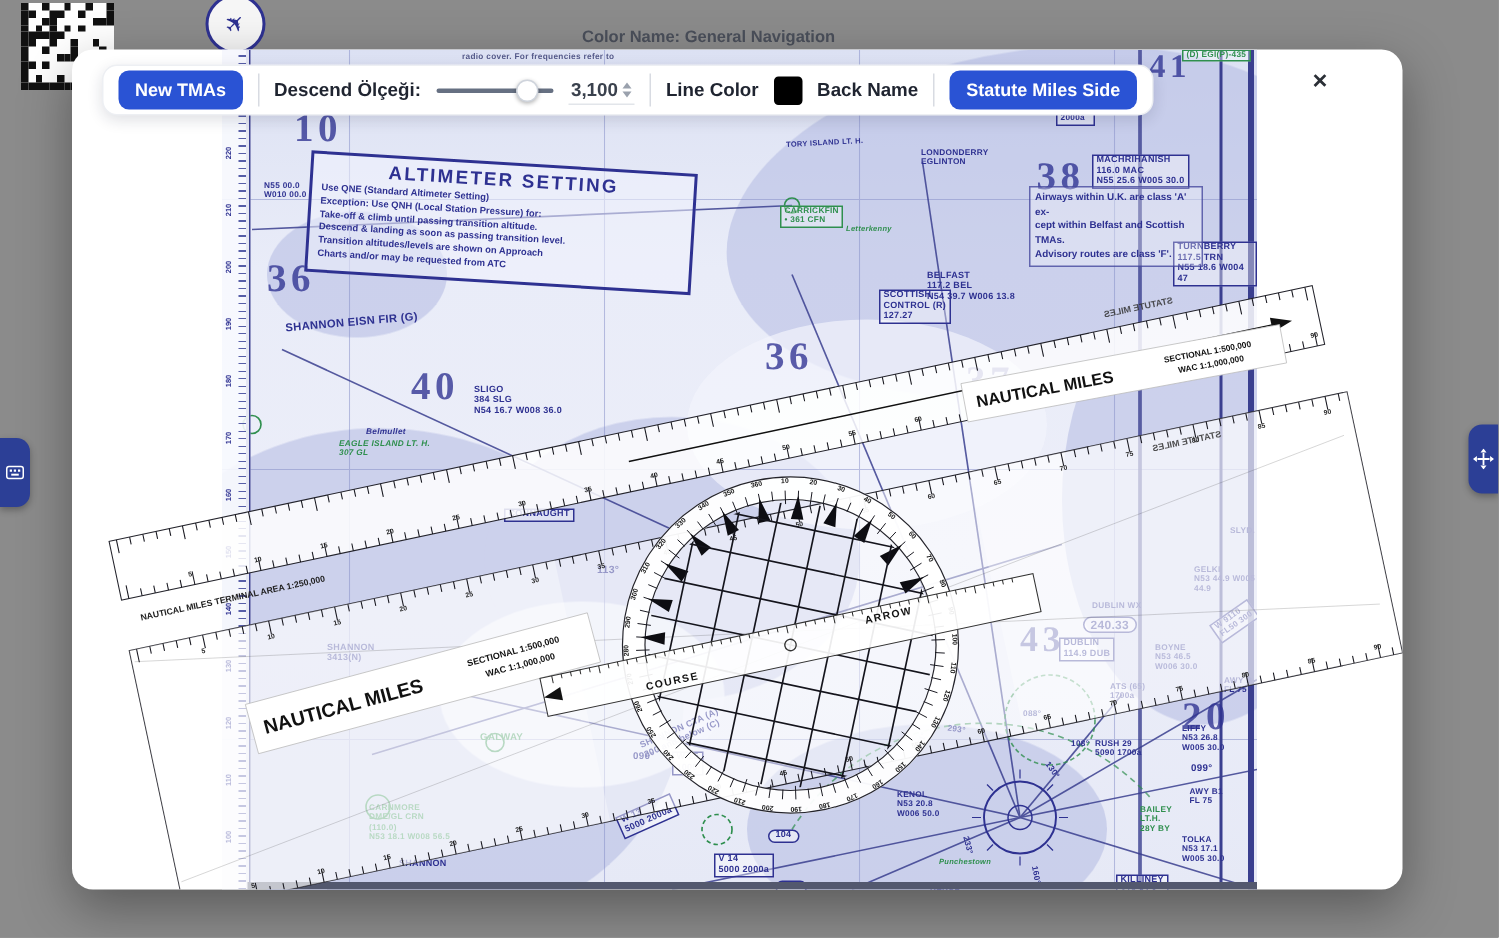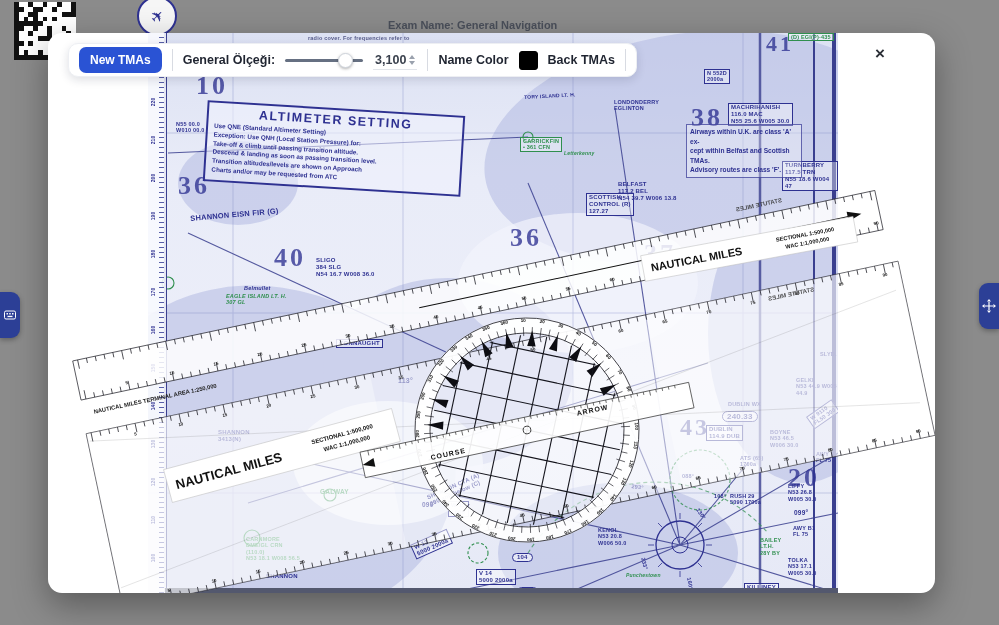--- a/index.html
+++ b/index.html
@@ -226,21 +226,21 @@
       <div class="b"></div>
       <div class="b"></div>
       <div class="b"></div>
       <div class="b"></div>
       <div class="b"></div>
       <div class="b"></div>
     </div>
   <div id="logo">
       <span>✈</span>
     </div>
-  <div id="exam-title">Exam Name: General Navigation</div>
+  <div id="exam-title">Color Name: General Navigation</div>
 
   <div id="handle-left" class="side-handle">
     <svg width="12" height="12" viewBox="0 0 12 12">
       <rect x="0.5" y="2" width="11" height="8" rx="1.5" fill="none" stroke="#fff" stroke-width="1"></rect>
       <rect x="2.5" y="4" width="1.5" height="1.5" fill="#fff"></rect>
         <rect x="5.2" y="4" width="1.5" height="1.5" fill="#fff"></rect>
       <rect x="8" y="4" width="1.5" height="1.5" fill="#fff"></rect>
         <rect x="3.5" y="6.8" width="5" height="1.3" fill="#fff"></rect>
     </svg>
   </div>
@@ -1138,34 +1138,35 @@
         <circle cx="0" cy="0" r="3.8" fill="none" stroke="#333" stroke-width="0.9"></circle>
         <polygon points="-168,0 -156,-4.5 -156,4.5" fill="#111"></polygon>
         <text x="-100" y="9.5" font-size="7" font-weight="bold" fill="#111" letter-spacing="1">COURSE</text>
         <text x="52" y="-3.5" font-size="7" font-weight="bold" fill="#111" letter-spacing="1">ARROW</text>
       </g>
     </svg>
 
     <div id="toolbar">
       <button class="tb-btn" style="background: rgb(42, 83, 212);">New TMAs</button>
       <div class="tb-div"></div>
-      <span class="tb-label">General Ölçeği:</span>
+      <span class="tb-label">Descend Ölçeği:</span>
       <div id="slider">
         <div class="track"></div>
         <div class="thumb"></div>
       </div>
       <div id="scale-input">
         <span class="val">3,100</span>
         <span class="stepper">
             <i class="up"></i>
             <i class="dn"></i>
           </span>
       </div>
       <div class="tb-div"></div>
-      <span class="tb-label">Name Color</span>
+      <span class="tb-label">Line Color</span>
       <div id="line-swatch" style="background: rgb(0, 0, 0);"></div>
-      <span class="tb-label">Back TMAs</span>
+      <span class="tb-label">Back Name</span>
       <div class="tb-div"></div>
+      <button class="tb-btn" style="background: rgb(42, 83, 212);">Statute Miles Side</button>
     </div>
 
     <div id="close-btn">×</div>
   </div>
 </div>
 
 </body></html>

